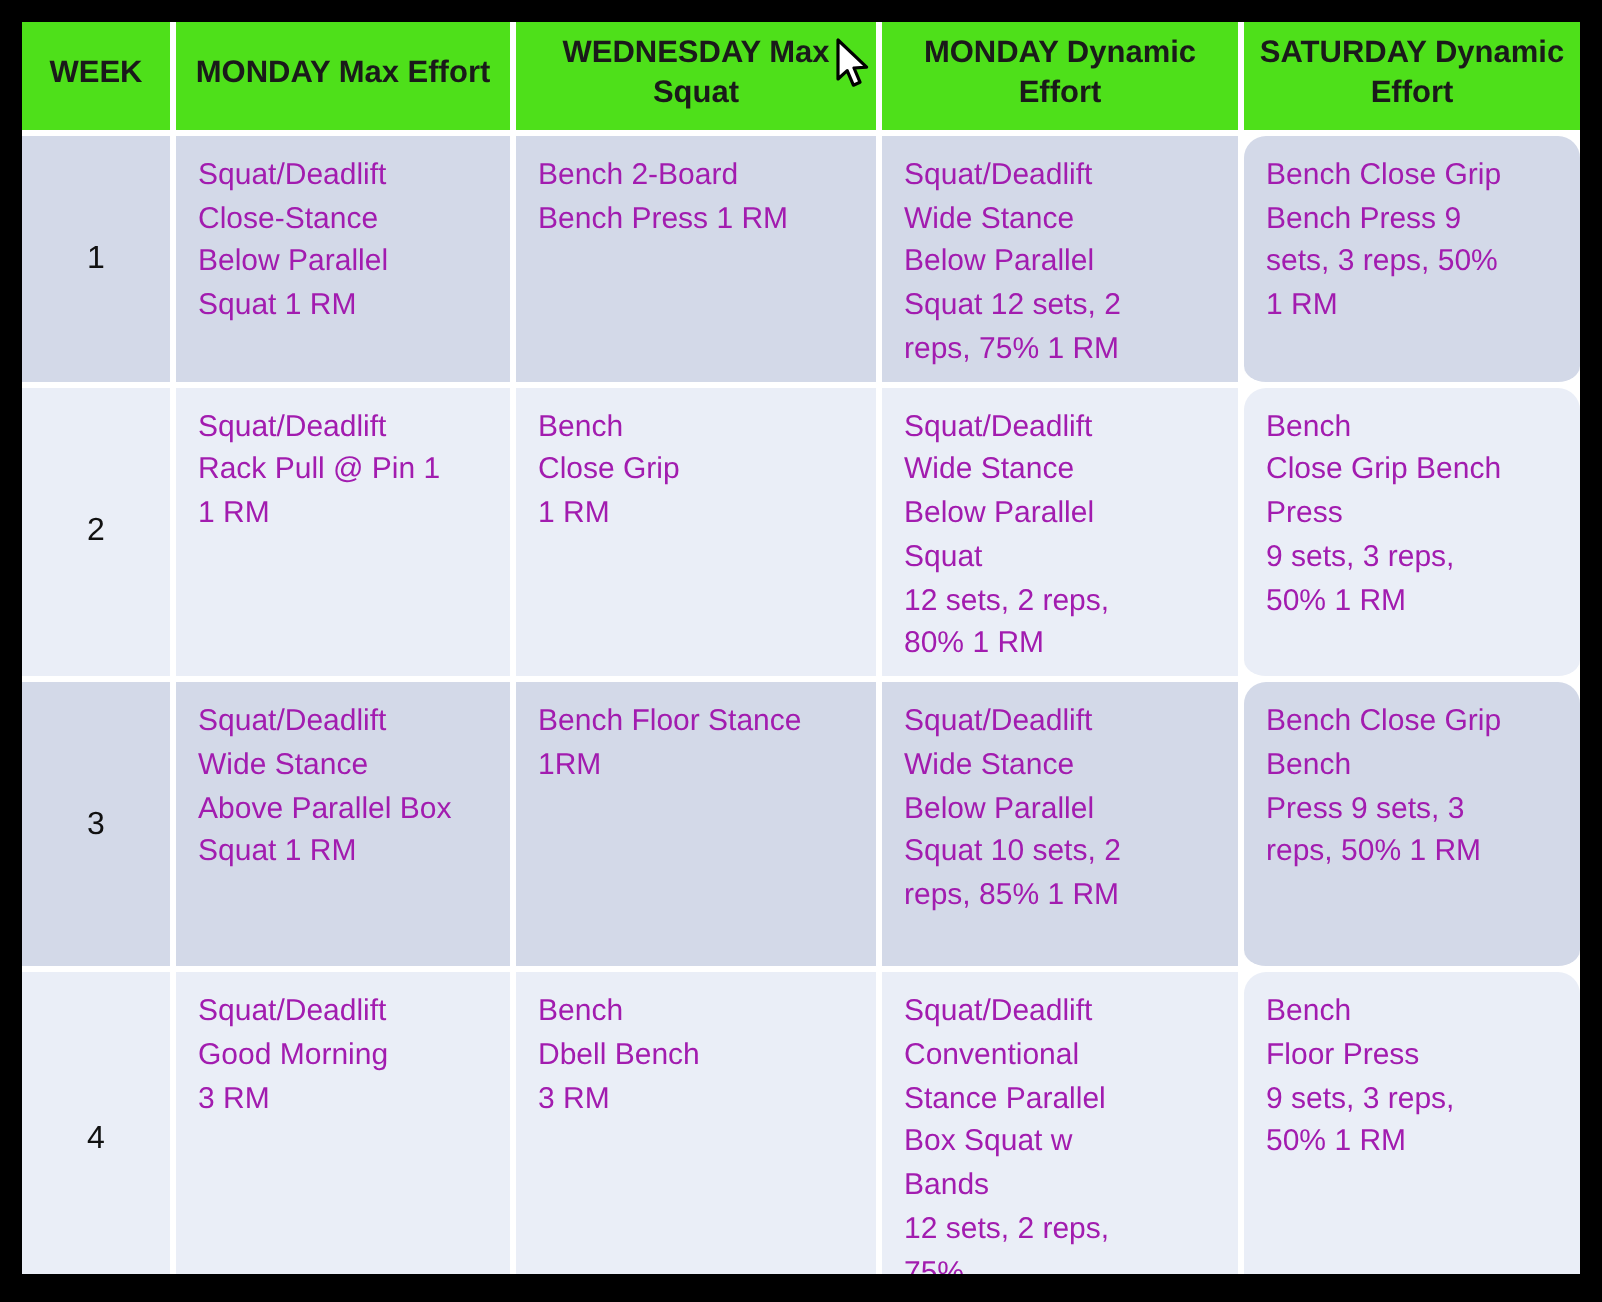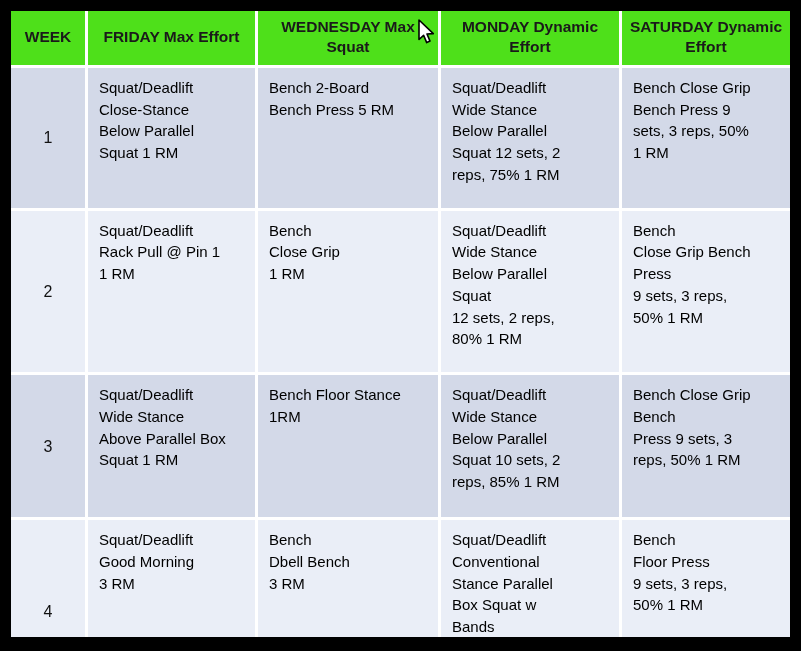--- a/index.html
+++ b/index.html
@@ -62,28 +62,28 @@
     border-right: 3px solid #ffffff;
     border-bottom: 3px solid #ffffff;
   }
   thead th.last { border-right: none; margin-left: 28px; }
   thead th.week-head { font-size: 15.5px; }
 
   tbody td {
     vertical-align: top;
     font-size: 15px;
     line-height: 1.45;
-    color: #000000;
-    padding: 9px 8px 22px 11px;
+    color: #a21caf;
+    padding: 9px 8px 5px 11px;
     border-right: 3px solid #ffffff;
     border-bottom: 3px solid #ffffff;
     box-sizing: border-box;
     white-space: pre-line;
   }
-  tbody td.last { border-right: none; }
+  tbody td.last { border-right: none; border-radius: 11px; }
   tbody tr.last td { border-bottom: none; }
 
   tbody td.week-cell {
     text-align: center;
     vertical-align: middle;
     font-size: 16px;
     padding: 4px;
     color: #111111;
   }
 
@@ -113,40 +113,40 @@
       <colgroup>
         <col class="c-week">
         <col class="c-mon">
         <col class="c-wed">
         <col class="c-fri">
         <col class="c-sat">
       </colgroup>
       <thead>
         <tr>
           <th class="week-head">WEEK</th>
-          <th>FRIDAY
+          <th>MONDAY
 Max Effort</th>
           <th>WEDNESDAY Max
 Squat</th>
           <th>MONDAY Dynamic
 Effort</th>
           <th class="last">SATURDAY
 Dynamic Effort</th>
         </tr>
       </thead>
       <tbody>
 
         <tr class="r1 shade-a">
           <td class="week-cell">1</td>
           <td>Squat/Deadlift
 Close-Stance
 Below Parallel
 Squat 1 RM</td>
           <td>Bench 2-Board
-Bench Press 5 RM</td>
+Bench Press 1 RM</td>
           <td>Squat/Deadlift
 Wide Stance
 Below Parallel
 Squat 12 sets, 2
 reps, 75% 1 RM</td>
           <td class="last">Bench Close Grip
 Bench Press 9
 sets, 3 reps, 50%
 1 RM</td>
         </tr>

